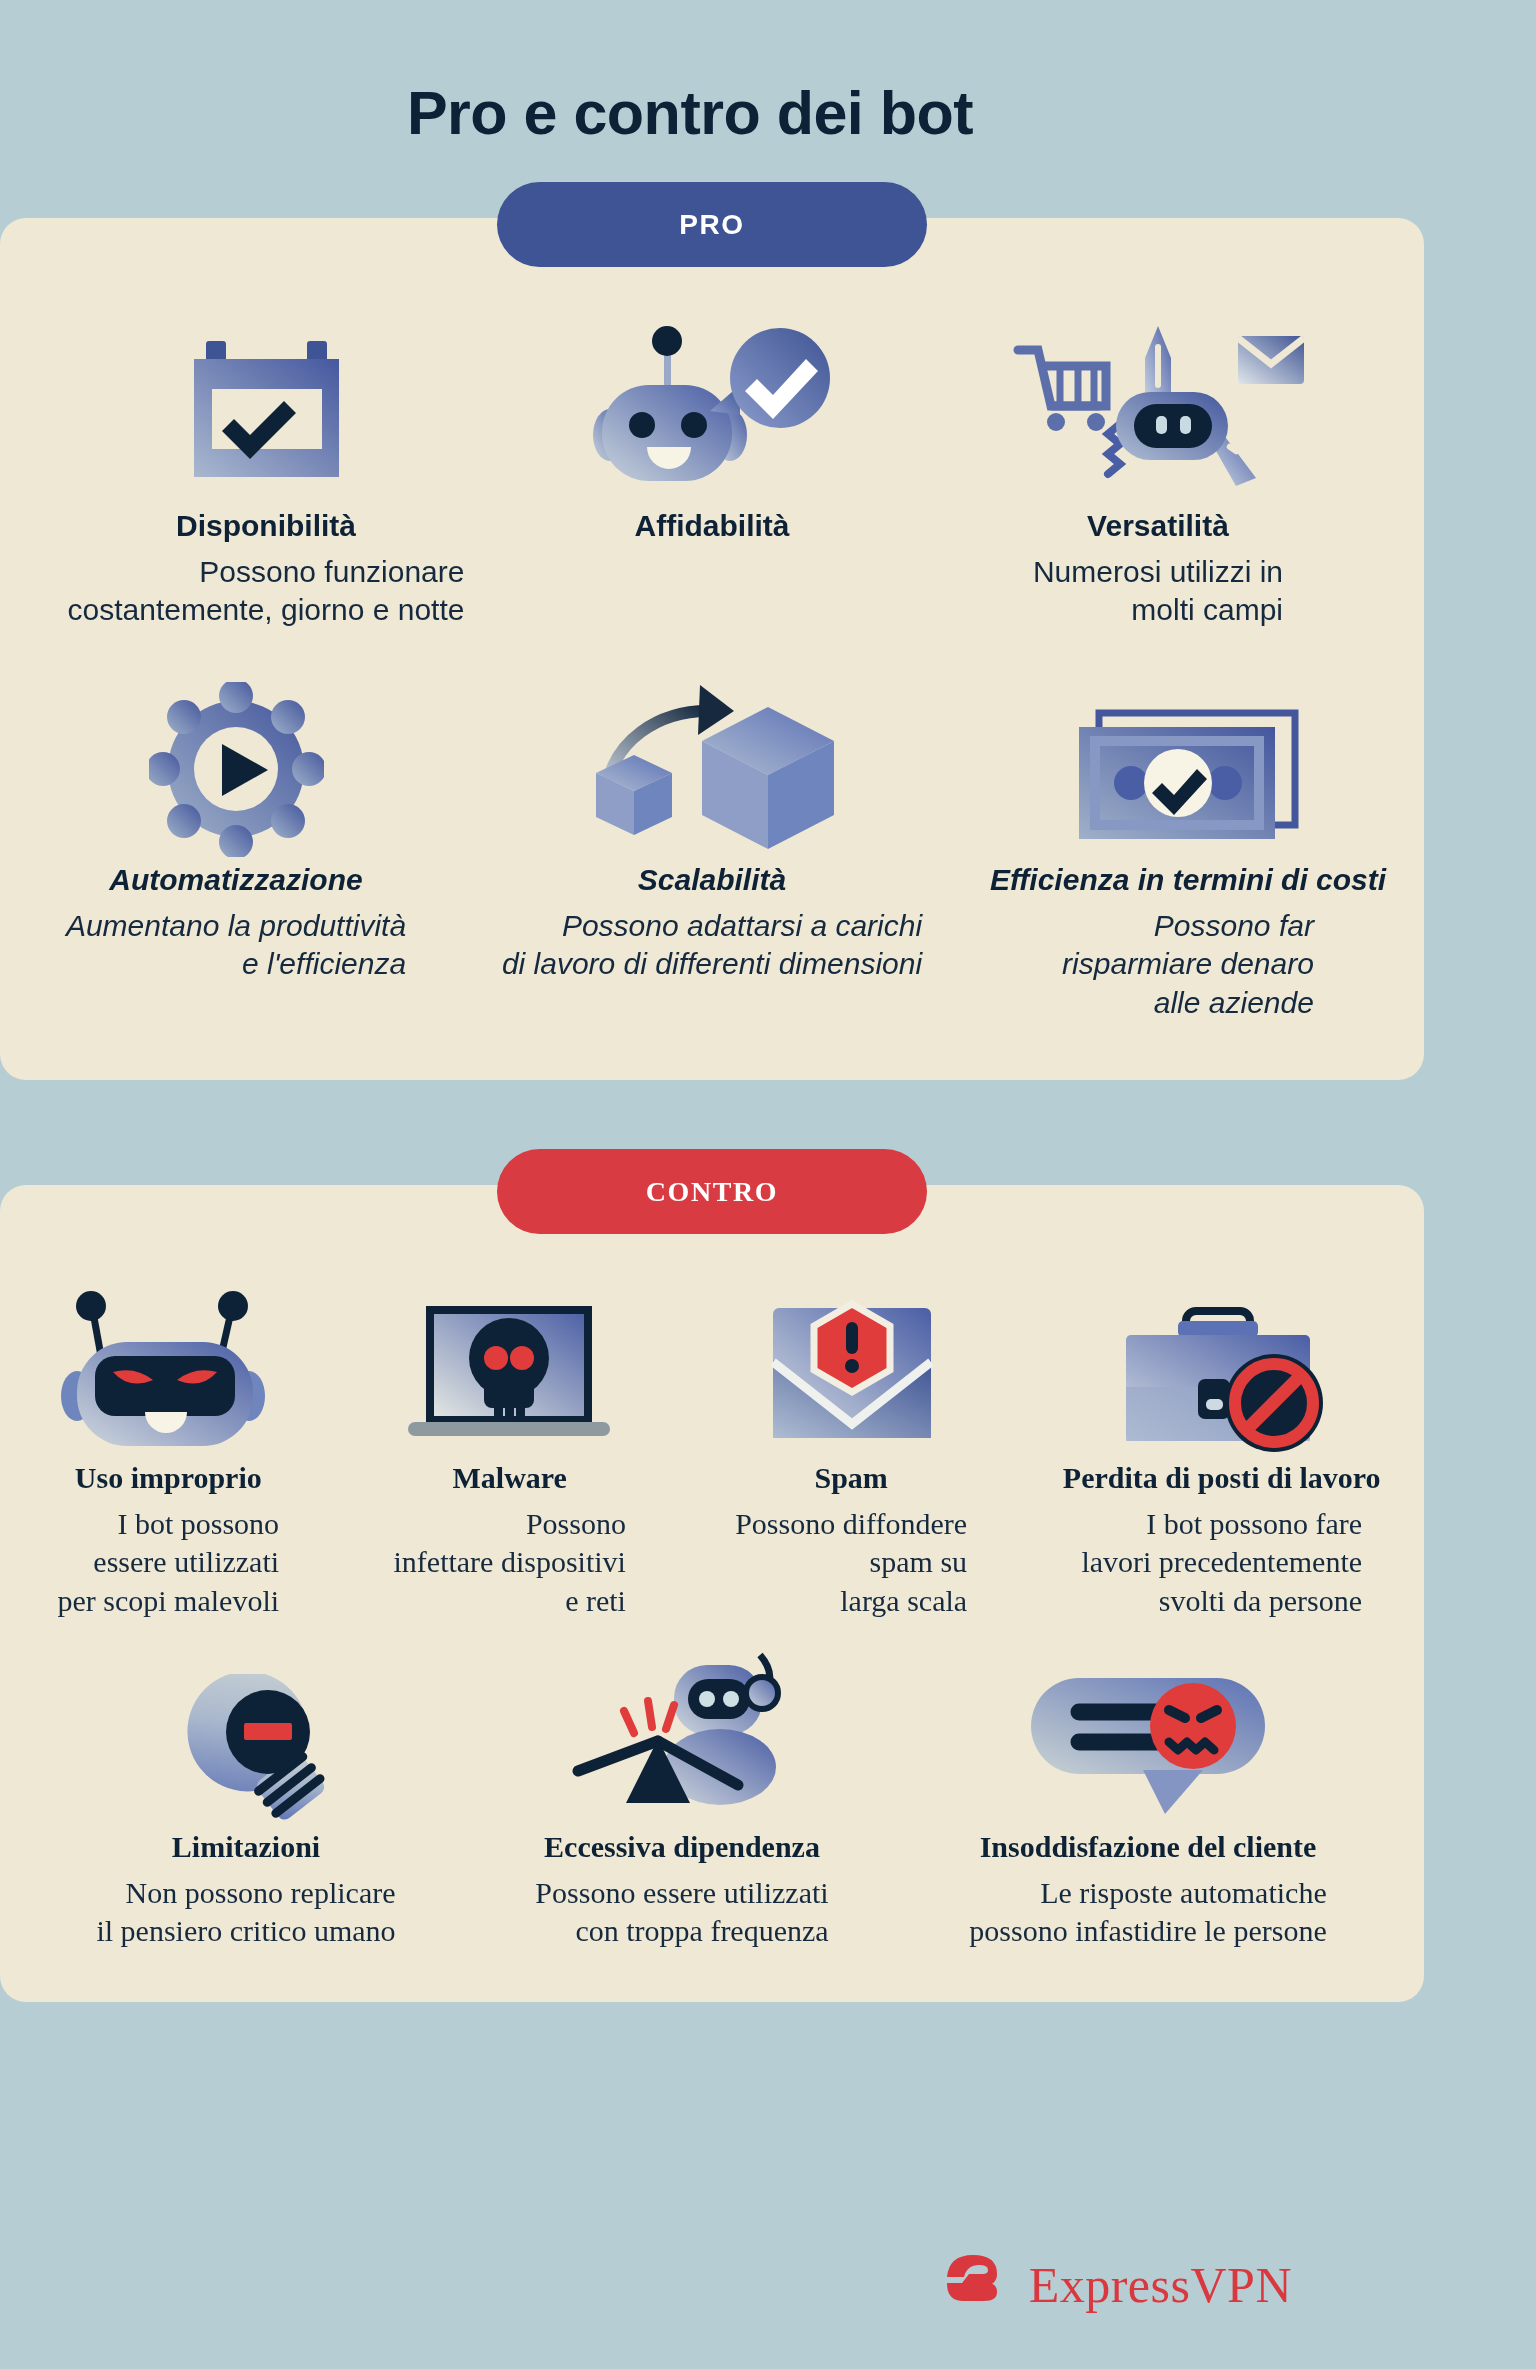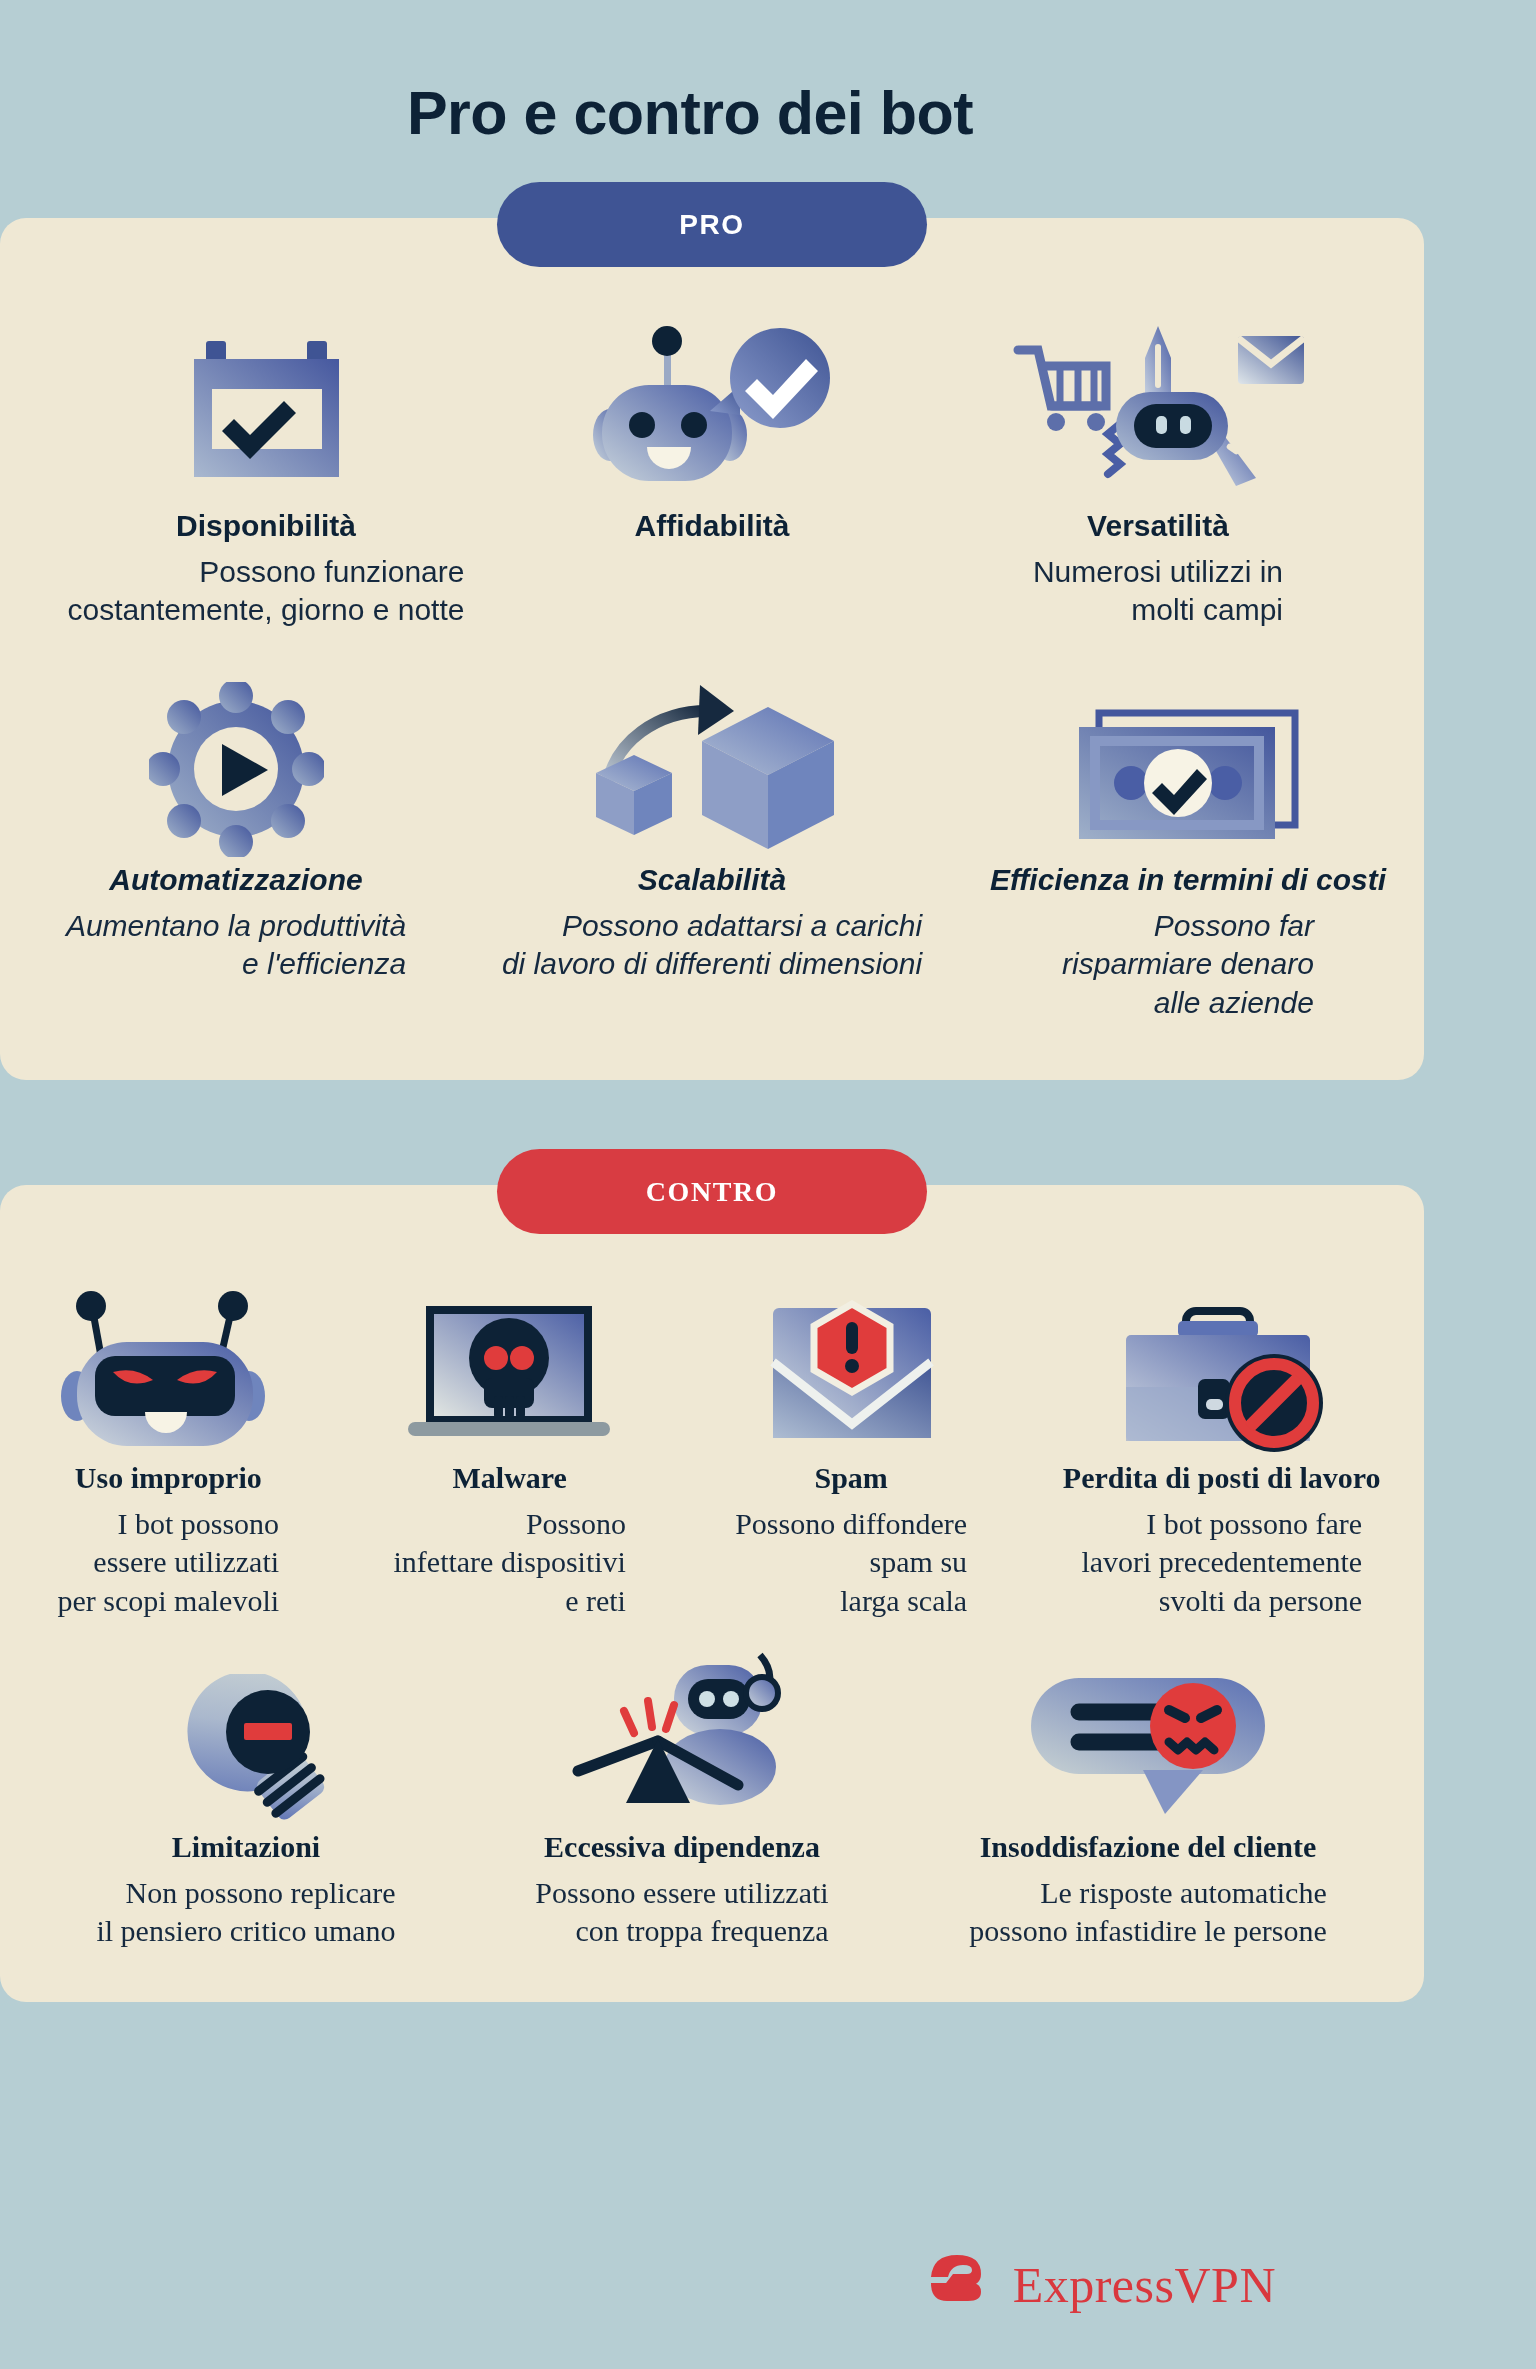--- a/index.html
+++ b/index.html
@@ -63,21 +63,21 @@
   .item-title{
     font-size:30px;font-weight:bold;color:#0d2236;
     margin-bottom:10px;line-height:1.12;white-space:nowrap;
   }
   .item-desc{
     font-size:30px;color:#15293f;line-height:1.28;font-weight:400;
   }
 
   
   .footer{
-    position:absolute;left:0;right:16px;bottom:46px;
+    position:absolute;left:0;right:0;bottom:46px;
     display:flex;justify-content:flex-end;align-items:center;
     padding-right:88px;
   }
   .logo{display:flex;align-items:center;gap:18px;}
   .logo-word{
     color:#d9383e;font-family:"Liberation Serif",serif;
     font-size:50px;letter-spacing:0.5px;
   }
 </style>
 </head>

